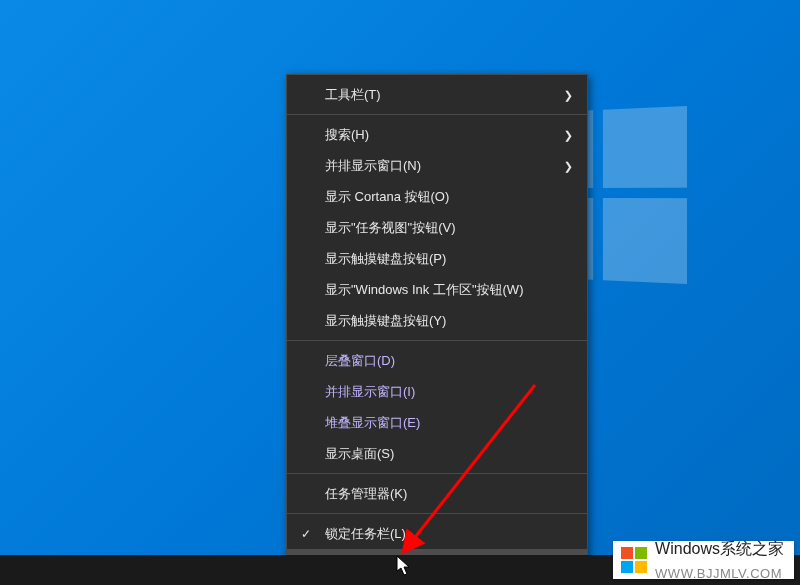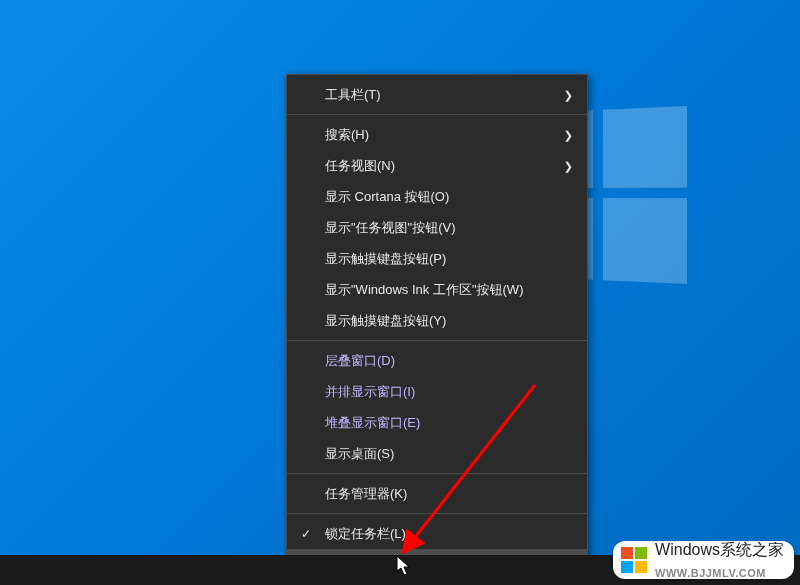--- a/index.html
+++ b/index.html
@@ -114,47 +114,46 @@
       top: 555px;
       pointer-events: none;
       z-index: 20;
     }
 
     .watermark {
       position: absolute;
       right: 6px;
       bottom: 6px;
       background: #fff;
-      border-radius: 12px;
+      border-radius: 0;
       padding: 4px 10px 4px 42px;
       display: flex;
       align-items: center;
       height: 38px;
       box-shadow: 0 1px 3px rgba(0,0,0,0.3);
     }
     .watermark .logo {
       position: absolute;
       left: 6px;
       top: 4px;
       width: 30px;
       height: 30px;
     }
     .watermark .title {
       font-size: 16px;
       font-weight: 500;
       color: #222;
       line-height: 1;
     }
     .watermark .sub {
-      font-size: 11px;
+      font-size: 13px;
       color: #888;
       line-height: 1;
       margin-top: 10px;
       letter-spacing: 0.5px;
-      font-weight: bold;
     }
   </style>
 </head>
 <body>
 
 <div class="desktop">
 
   <div class="windows-logo">
     <div class="pane tl"></div>
     <div class="pane tr"></div>
@@ -170,21 +169,21 @@
     </div>
 
     <div class="separator"></div>
 
     <div class="menu-item">
       <span>搜索(H)</span>
       <span class="chevron">❯</span>
     </div>
 
     <div class="menu-item">
-      <span>任务视图(N)</span>
+      <span>并排显示窗口(N)</span>
       <span class="chevron">❯</span>
     </div>
 
     <div class="menu-item">
       <span>显示 Cortana 按钮(O)</span>
     </div>
 
     <div class="menu-item">
       <span>显示"任务视图"按钮(V)</span>
     </div>

